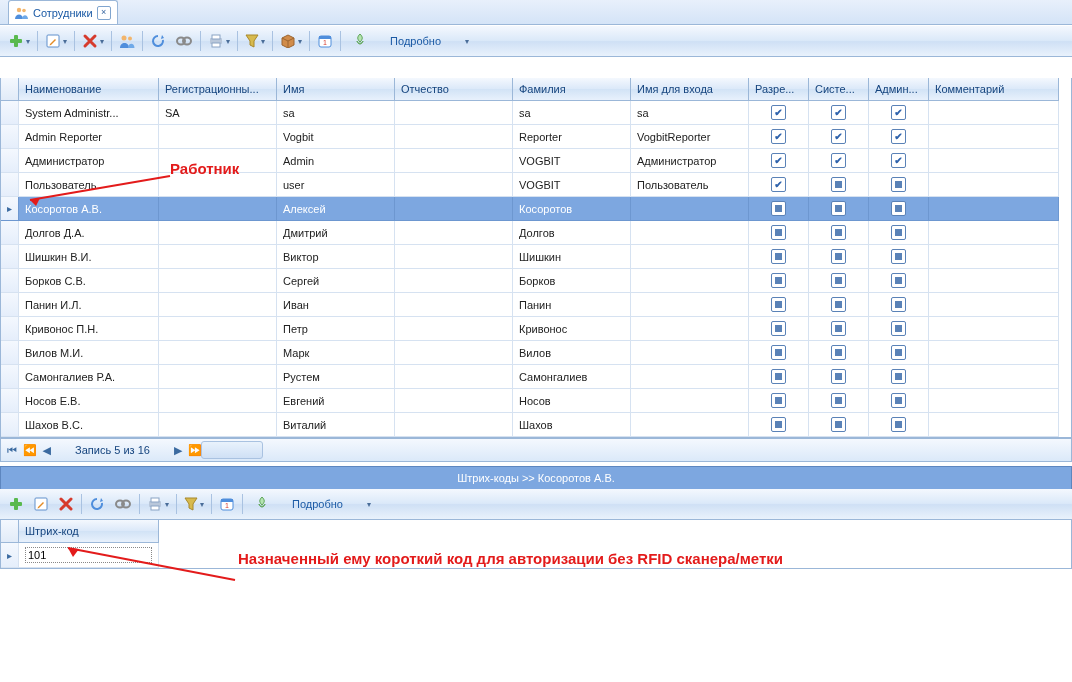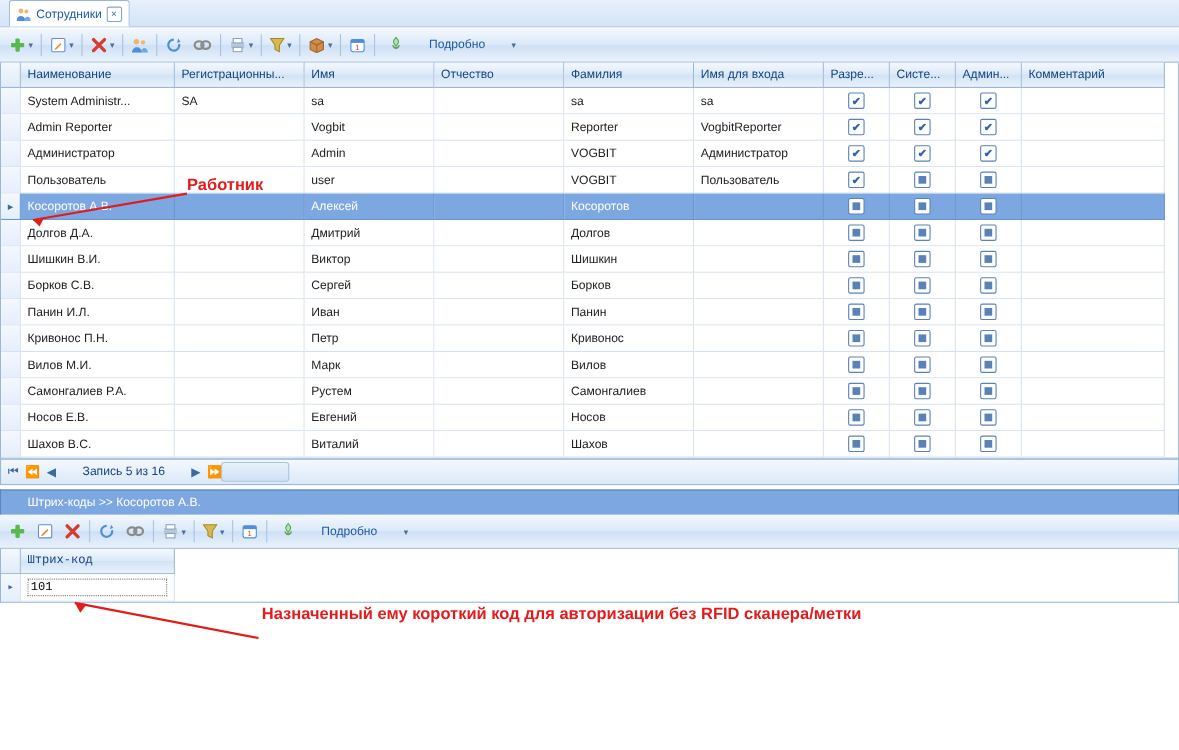--- a/index.html
+++ b/index.html
@@ -81,20 +81,21 @@
     gap: 22px;
     padding: 2px 8px;
     border-radius: 3px;
     cursor: pointer;
     color: #1b5aa5;
   }
   .grid-wrap {
     border-left: 1px solid #9bb7d8;
     border-right: 1px solid #9bb7d8;
     border-bottom: 1px solid #9bb7d8;
+    margin-top: 21px;
   }
   .grid-head, .grid-row {
     display: grid;
     grid-template-columns: 18px 140px 118px 118px 118px 118px 118px 60px 60px 60px 130px;
     align-items: stretch;
   }
   .grid-head .hc {
     background: linear-gradient(#f4f8fe, #dce9f9 48%, #d2e3f6 52%, #e8f1fc);
     border-right: 1px solid #9bb7d8;
     border-bottom: 1px solid #9bb7d8;
@@ -179,39 +180,39 @@
     bottom: 2px;
     width: 60px;
     background: linear-gradient(#e9f2fc,#cfe0f5);
     border: 1px solid #a9c2e1;
     border-radius: 3px;
   }
 
   .panel-title {
     background: #7da7e0;
     color: #fff;
-    padding: 5px 24px;
+    padding: 5px 8px;
     font-size: 11px;
     border: 1px solid #5d86bf;
     border-bottom: none;
     margin-top: 4px;
+    text-align: center;
   }
 
   .grid2-head, .grid2-row {
     display: grid;
     grid-template-columns: 18px 140px;
     align-items: stretch;
   }
   .grid2-wrap {
     border-left: 1px solid #9bb7d8;
     border-right: 1px solid #9bb7d8;
     border-bottom: 1px solid #9bb7d8;
     min-height: 40px;
     background: #fff;
-    font-family: Liberation Mono, monospace;
   }
   .grid2-row .c input {
     width: 100%;
     border: 1px dotted #888;
     font-family: inherit;
     font-size: 11px;
     padding: 1px 2px;
     box-sizing: border-box;
   }
 

